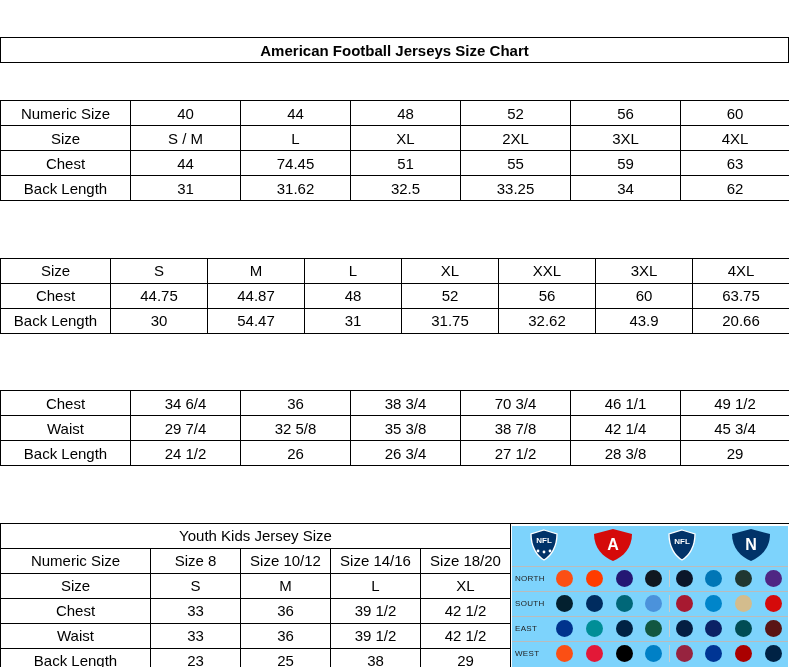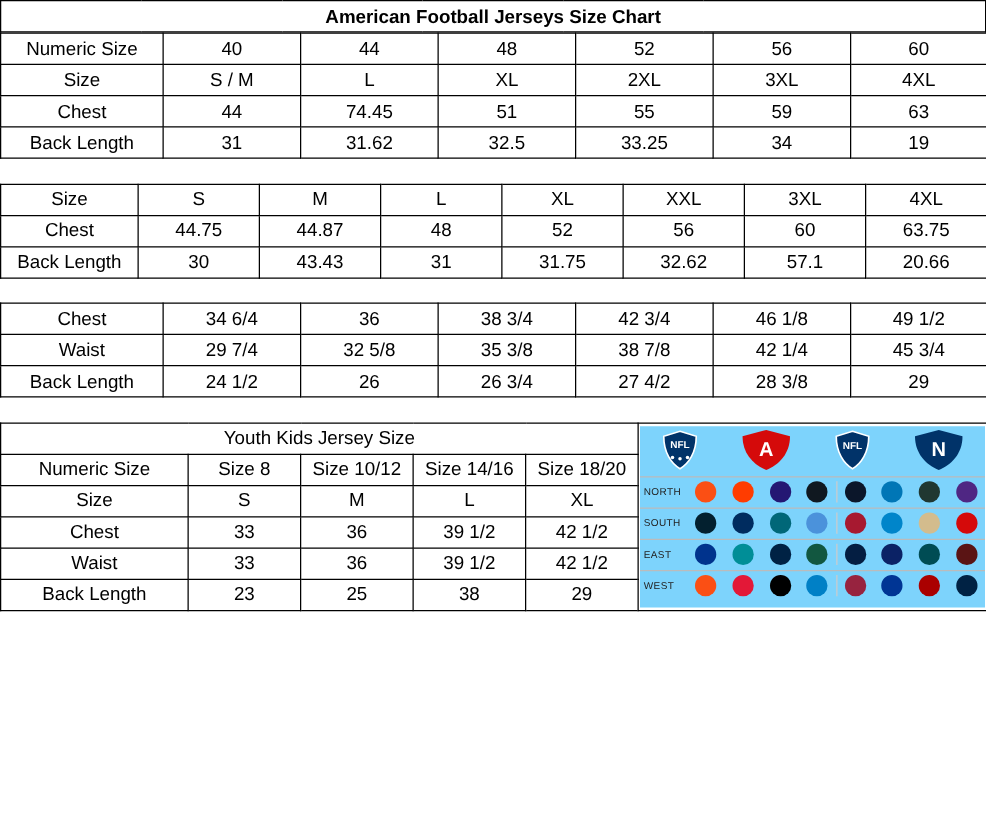--- a/index.html
+++ b/index.html
@@ -12,20 +12,21 @@
   .page {
     width: 789px; height: 667px;
     position: relative;
     background: #ffffff;
     overflow: hidden;
   }
   table.chart {
     border-collapse: collapse;
     width: 789px;
     table-layout: fixed;
+    margin-top: 37px;
   }
   table.chart td, table.chart th {
     border: 1px solid #000000;
     text-align: center;
     vertical-align: middle;
     font-size: 15px;
     color: #000000;
     padding: 2px 1px;
     height: 25px;
     background: #ffffff;
@@ -147,21 +148,21 @@
       <td>59</td>
       <td>63</td>
     </tr>
     <tr>
       <td>Back Length</td>
       <td>31</td>
       <td>31.62</td>
       <td>32.5</td>
       <td>33.25</td>
       <td>34</td>
-      <td>19</td>
+      <td>62</td>
     </tr>
     <tr class="spacer">
           <td colspan="7"></td>
         </tr>
   </tbody>
     </table>
 
   <table class="chart">
     <colgroup>
       <col style="width:110px">
@@ -190,25 +191,25 @@
       <td>44.87</td>
       <td>48</td>
       <td>52</td>
       <td>56</td>
       <td>60</td>
       <td>63.75</td>
     </tr>
     <tr>
       <td>Back Length</td>
       <td>30</td>
-      <td>43.43</td>
+      <td>54.47</td>
       <td>31</td>
       <td>31.75</td>
       <td>32.62</td>
-      <td>57.1</td>
+      <td>43.9</td>
       <td>20.66</td>
     </tr>
     <tr class="spacer">
           <td colspan="8"></td>
         </tr>
   </tbody>
     </table>
 
   <table class="chart">
     <colgroup>
@@ -219,39 +220,39 @@
         <col style="width:110px">
         <col style="width:110px">
       <col style="width:109px">
     </colgroup>
     <tbody>
     <tr>
       <td>Chest</td>
       <td>34 6/4</td>
       <td>36</td>
       <td>38 3/4</td>
-      <td>42 3/4</td>
-      <td>46 1/8</td>
+      <td>70 3/4</td>
+      <td>46 1/1</td>
       <td>49 1/2</td>
     </tr>
     <tr>
       <td>Waist</td>
       <td>29 7/4</td>
       <td>32 5/8</td>
       <td>35 3/8</td>
       <td>38 7/8</td>
       <td>42 1/4</td>
       <td>45 3/4</td>
     </tr>
     <tr>
       <td>Back Length</td>
       <td>24 1/2</td>
       <td>26</td>
       <td>26 3/4</td>
-      <td>27 4/2</td>
+      <td>27 1/2</td>
       <td>28 3/8</td>
       <td>29</td>
     </tr>
     <tr class="spacer">
           <td colspan="7"></td>
         </tr>
   </tbody>
     </table>
 
   <table class="chart">

